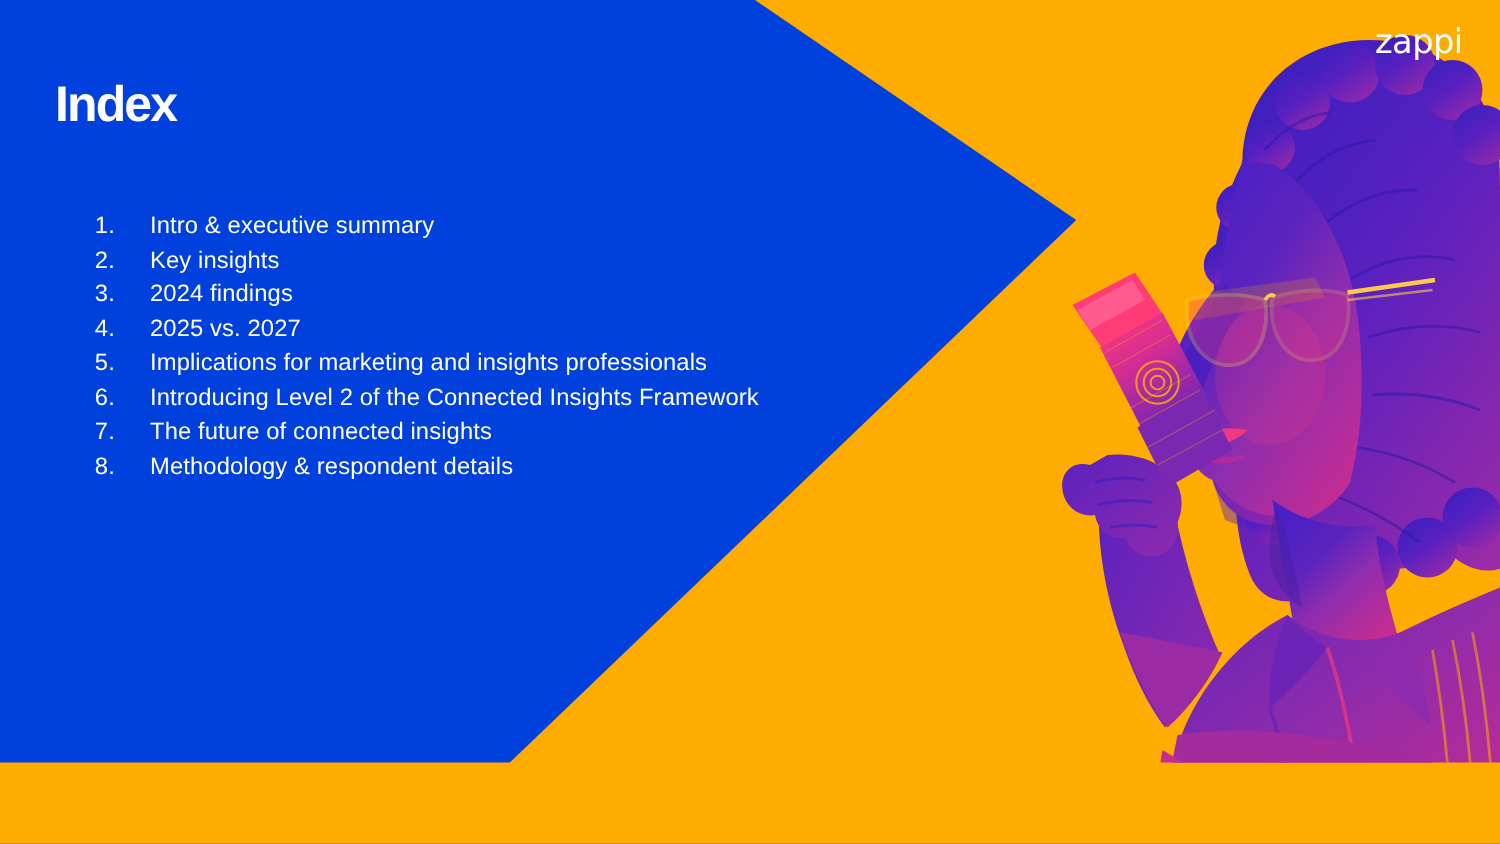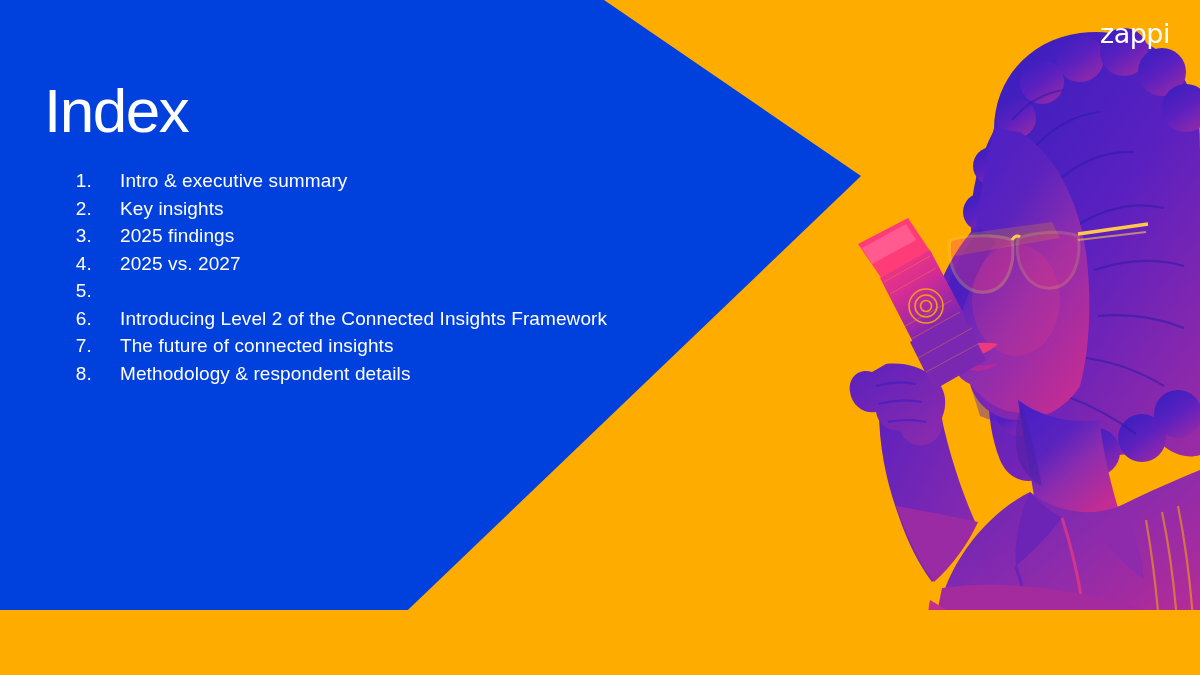--- a/index.html
+++ b/index.html
@@ -37,21 +37,21 @@
     color:#FFFFFF;font-weight:400;
     font-family:"DejaVu Sans",sans-serif;
     line-height:1;
     z-index:6;
   }
 
   
   .title{
     position:absolute;left:44px;top:36px;
     color:#FFFFFF;
-    font-size:62px;font-weight:400;letter-spacing:-1.5px;
+    font-size:40px;font-weight:700;letter-spacing:-1.5px;
     line-height:1.05;
     z-index:5;
   }
 
   
   .index-list{
     position:absolute;left:44px;top:170px;
     z-index:5;
     list-style:none;margin:0;padding:0;
   }
@@ -310,28 +310,29 @@
       <li class="index-row">
         <span class="idx-num">1.</span>
         <span class="idx-label">Intro &amp; executive summary</span>
       </li>
       <li class="index-row">
         <span class="idx-num">2.</span>
         <span class="idx-label">Key insights</span>
       </li>
       <li class="index-row">
         <span class="idx-num">3.</span>
-        <span class="idx-label">2025 findings</span>
+        <span class="idx-label">2024 findings</span>
       </li>
       <li class="index-row">
         <span class="idx-num">4.</span>
         <span class="idx-label">2025 vs. 2027</span>
       </li>
       <li class="index-row">
         <span class="idx-num">5.</span>
+        <span class="idx-label">Implications for marketing and insights professionals</span>
       </li>
       <li class="index-row">
         <span class="idx-num">6.</span>
         <span class="idx-label">Introducing Level 2 of the Connected Insights Framework</span>
       </li>
       <li class="index-row">
         <span class="idx-num">7.</span>
         <span class="idx-label">The future of connected insights</span>
       </li>
       <li class="index-row">

